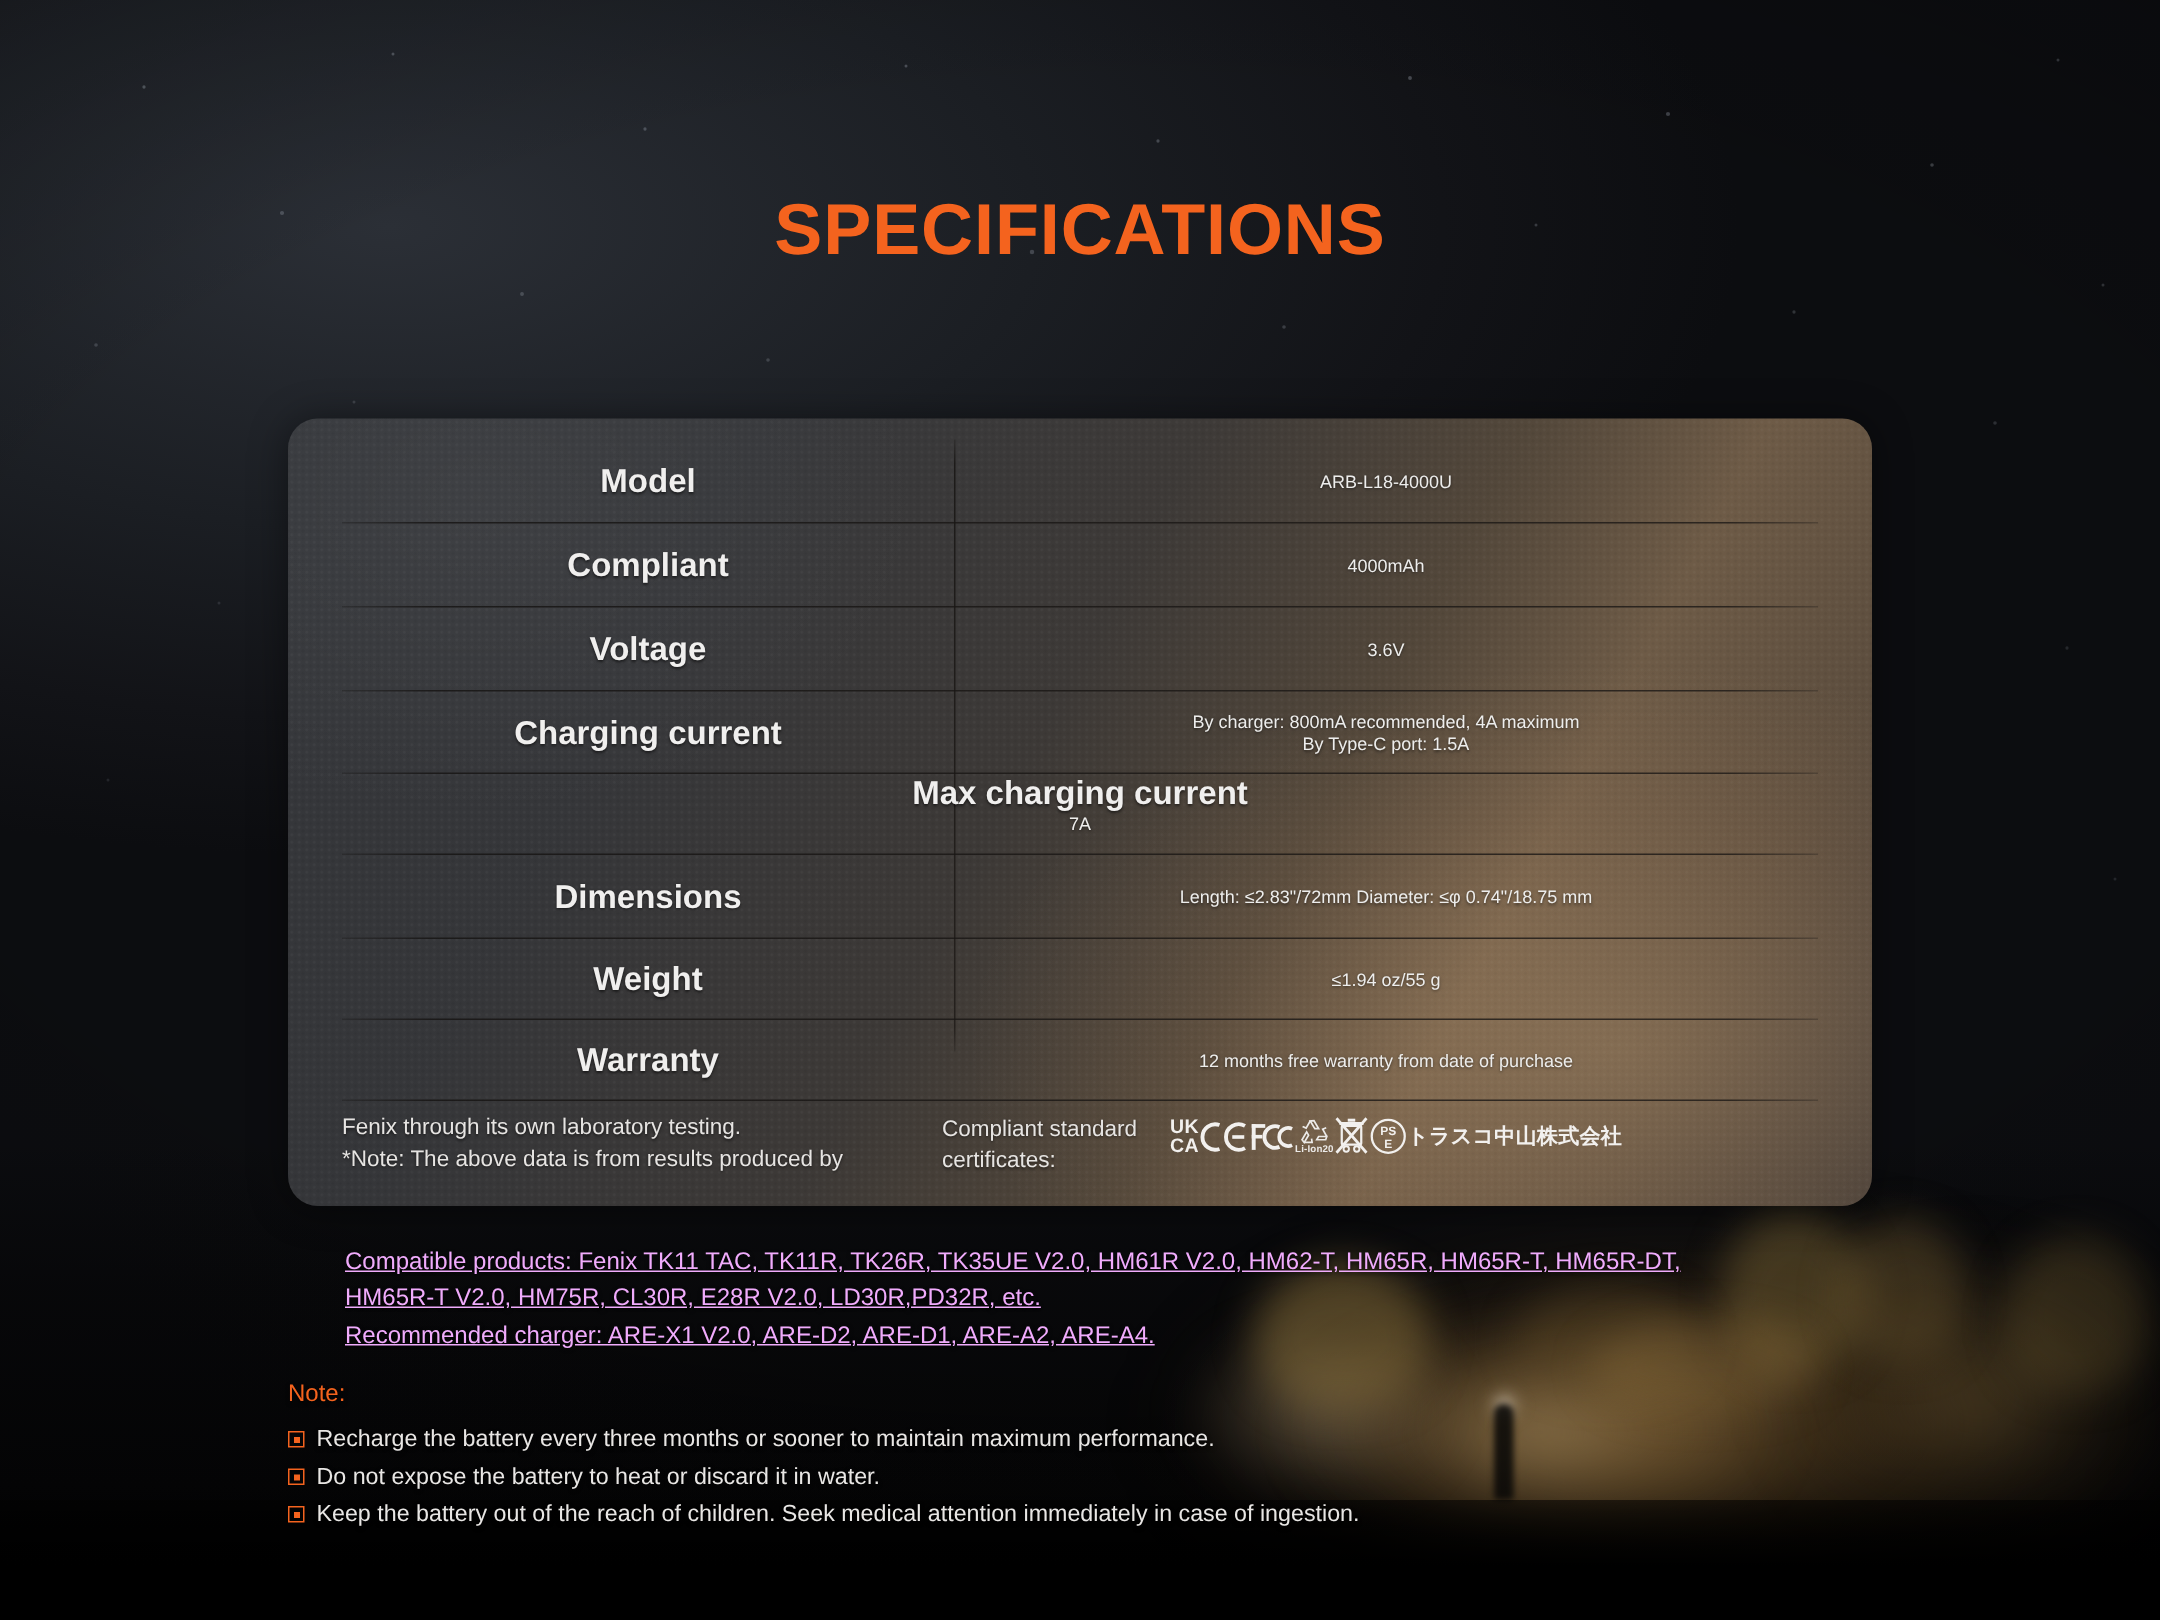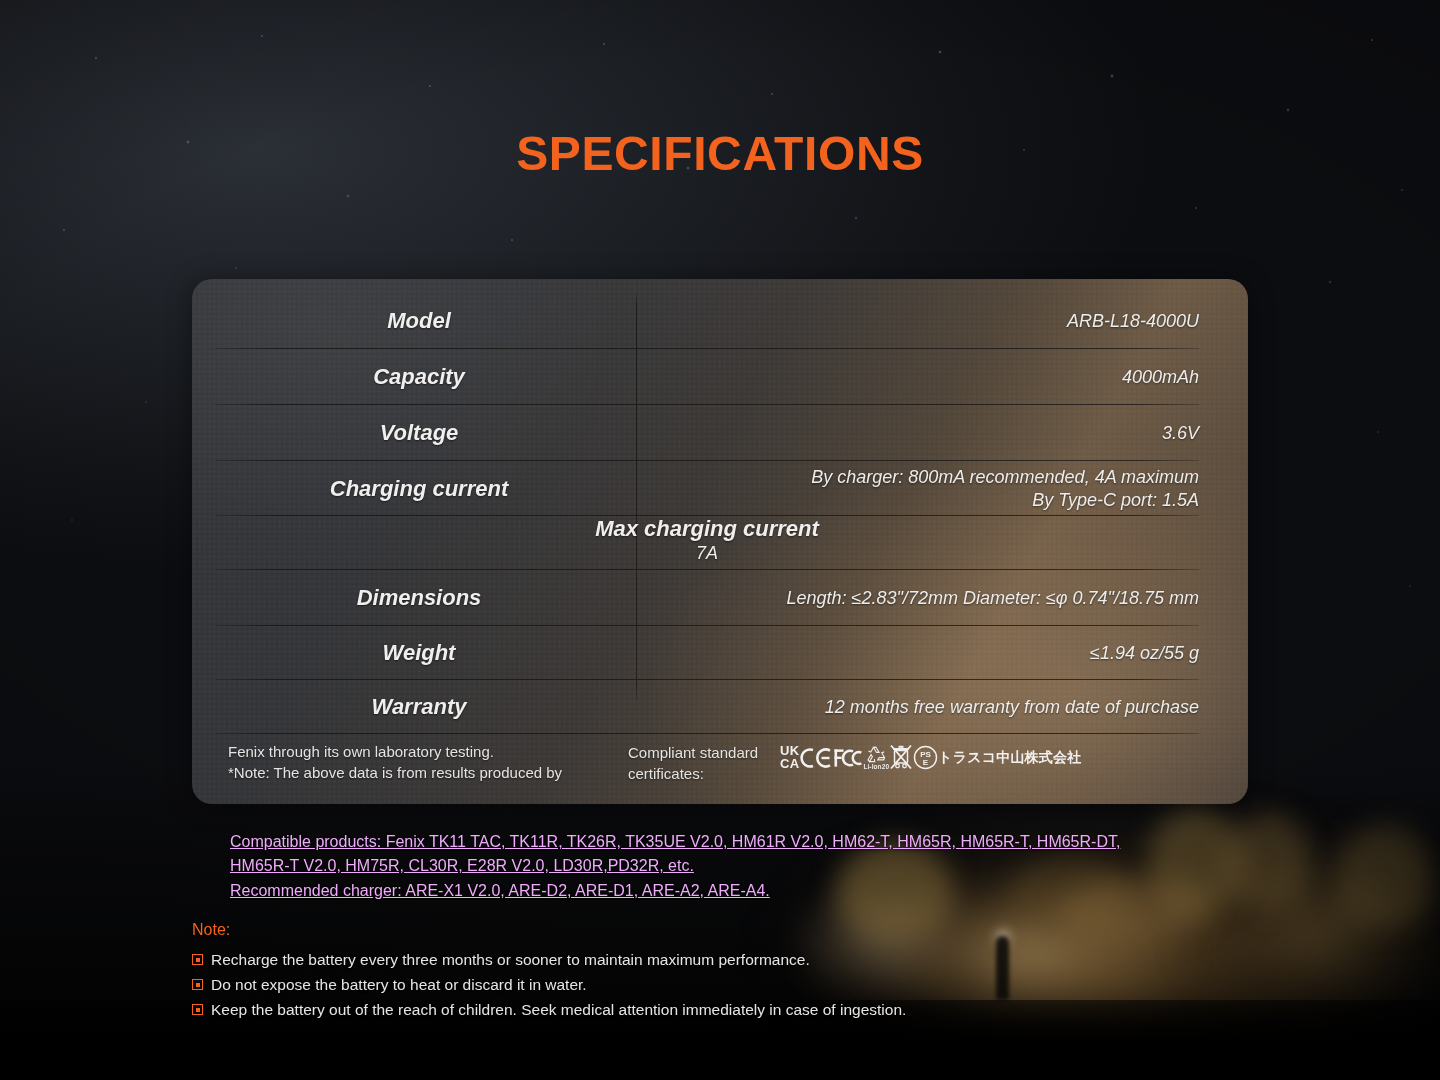--- a/index.html
+++ b/index.html
@@ -101,35 +101,35 @@
   }
   .panel-sheen{
     position:absolute;inset:0;
     background:
       radial-gradient(560px 330px at 84% 80%, rgba(255,206,148,.22) 0%, rgba(255,190,130,.07) 48%, rgba(0,0,0,0) 78%),
       radial-gradient(420px 300px at 12% 10%, rgba(255,255,255,.045) 0%, rgba(0,0,0,0) 72%);
   }
   .table{position:absolute;inset:0;}
 
   .row{
-    position:absolute;left:23px;width:984px;
-    display:flex;align-items:center;font-style:italic;
+    position:absolute;left:36px;width:984px;
+    display:flex;align-items:center;
   }
   .row::after{
     content:"";position:absolute;left:0;right:0;bottom:0;height:1px;
     background:linear-gradient(90deg,rgba(22,20,19,.30) 0%,rgba(22,20,19,.82) 6%,rgba(30,26,23,.82) 94%,rgba(30,26,23,.30) 100%);
   }
   .cell-label{
     width:408px;text-align:center;
     font-size:22px;font-weight:bold;color:#f0efee;
     text-shadow:0 1px 2px rgba(0,0,0,.55);
   }
   .cell-value{
-    flex:1;text-align:right;
-    font-size:18px;color:#ededec;
+    flex:1;text-align:center;
+    font-size:12px;color:#ededec;
     text-shadow:0 1px 2px rgba(0,0,0,.5);
     line-height:1.25;
   }
   .vdiv{
     position:absolute;left:444px;top:14px;width:1px;height:408px;
     background:linear-gradient(180deg,rgba(24,22,20,.25) 0%,rgba(24,22,20,.85) 4%,rgba(32,28,25,.85) 96%,rgba(32,28,25,.25) 100%);
   }
 
   
   .panel-foot{
@@ -247,21 +247,21 @@
 
     <div class="table">
       <div class="vdiv"></div>
 
       <div class="row" style="top:14px;height:56px;">
         <div class="cell-label">Model</div>
         <div class="cell-value">ARB-L18-4000U</div>
       </div>
 
       <div class="row" style="top:70px;height:56px;">
-        <div class="cell-label">Capacity</div>
+        <div class="cell-label">Compliant</div>
         <div class="cell-value">4000mAh</div>
       </div>
 
       <div class="row" style="top:126px;height:56px;">
         <div class="cell-label">Voltage</div>
         <div class="cell-value">3.6V</div>
       </div>
 
       <div class="row" style="top:182px;height:55px;">
         <div class="cell-label">Charging current</div>

